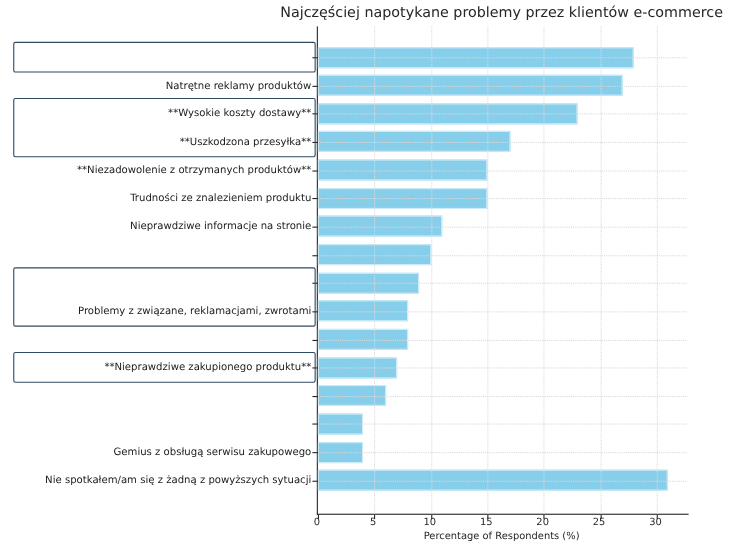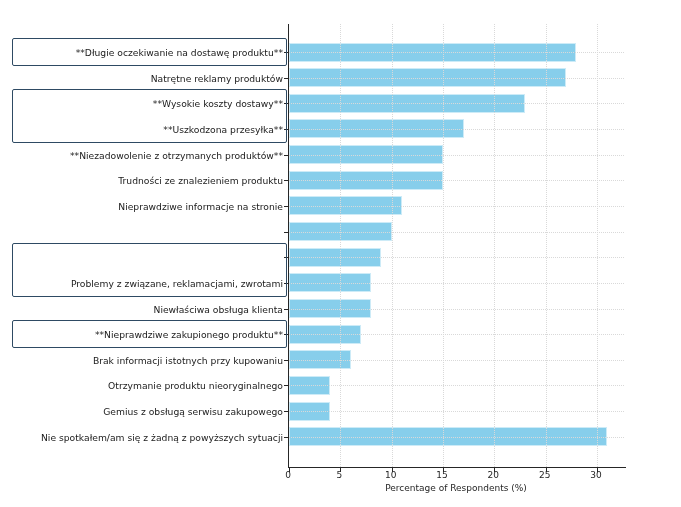--- a/index.html
+++ b/index.html
@@ -41,20 +41,21 @@
   }
   .footer {
     position:absolute; top:480px; left:10px;
     font-size:11px; font-weight:bold; color:#000000; white-space:nowrap;
   }
 </style>
 </head>
 <body>
 
 <div class="canvas">
+  <div class="title">Najczęściej napotykane problemy przez klientów e-commerce</div>
   <div class="plot" id="plot">
       <div class="xtick" style="left: 0px;"></div>
       <div class="vgrid" style="left: 51.3333px;"></div>
       <div class="xtick" style="left: 51.3333px;"></div>
       <div class="vgrid" style="left: 102.667px;"></div>
       <div class="xtick" style="left: 102.667px;"></div>
       <div class="vgrid" style="left: 154px;"></div>
       <div class="xtick" style="left: 154px;"></div>
       <div class="vgrid" style="left: 205.333px;"></div>
       <div class="xtick" style="left: 205.333px;"></div>
@@ -113,31 +114,27 @@
     </div>
   <div id="overlay"></div>
   <div class="xlabel">Percentage of Respondents (%)</div>
 <div class="xticklabel" style="left: 288px;">0</div>
     <div class="xticklabel" style="left: 339.333px;">5</div>
     <div class="xticklabel" style="left: 390.667px;">10</div>
     <div class="xticklabel" style="left: 442px;">15</div>
     <div class="xticklabel" style="left: 493.333px;">20</div>
     <div class="xticklabel" style="left: 544.667px;">25</div>
     <div class="xticklabel" style="left: 596px;">30</div>
-    <div class="cat-label" style="top: 52px;">**Długie oczekiwanie na dostawę produktu**</div>
     <div class="cat-label" style="top: 77.65px;">Natrętne reklamy produktów</div>
     <div class="cat-label" style="top: 103.3px;">**Wysokie koszty dostawy**</div>
     <div class="cat-label" style="top: 128.95px;">**Uszkodzona przesyłka**</div>
     <div class="cat-label" style="top: 154.6px;">**Niezadowolenie z otrzymanych produktów**</div>
     <div class="cat-label" style="top: 180.25px;">Trudności ze znalezieniem produktu</div>
     <div class="cat-label" style="top: 205.9px;">Nieprawdziwe informacje na stronie</div>
     <div class="cat-label" style="top: 282.85px;">Problemy z związane, reklamacjami, zwrotami</div>
-    <div class="cat-label" style="top: 308.5px;">Niewłaściwa obsługa klienta</div>
     <div class="cat-label" style="top: 334.15px;">**Nieprawdziwe zakupionego produktu**</div>
-    <div class="cat-label" style="top: 359.8px;">Brak informacji istotnych przy kupowaniu</div>
-    <div class="cat-label" style="top: 385.45px;">Otrzymanie produktu nieoryginalnego</div>
     <div class="cat-label" style="top: 411.1px;">Gemius z obsługą serwisu zakupowego</div>
     <div class="cat-label" style="top: 436.75px;">Nie spotkałem/am się z żadną z powyższych sytuacji</div>
     <div class="hl-box" style="top: 37.7px; height: 28.6px; border-color: rgb(46, 74, 99);"></div>
     <div class="hl-box" style="top: 89px; height: 54.25px; border-color: rgb(46, 74, 99);"></div>
     <div class="hl-box" style="top: 242.9px; height: 54.25px; border-color: rgb(46, 74, 99);"></div>
     <div class="hl-box" style="top: 319.85px; height: 28.6px; border-color: rgb(46, 74, 99);"></div>
   </div>
 
 </body></html>

